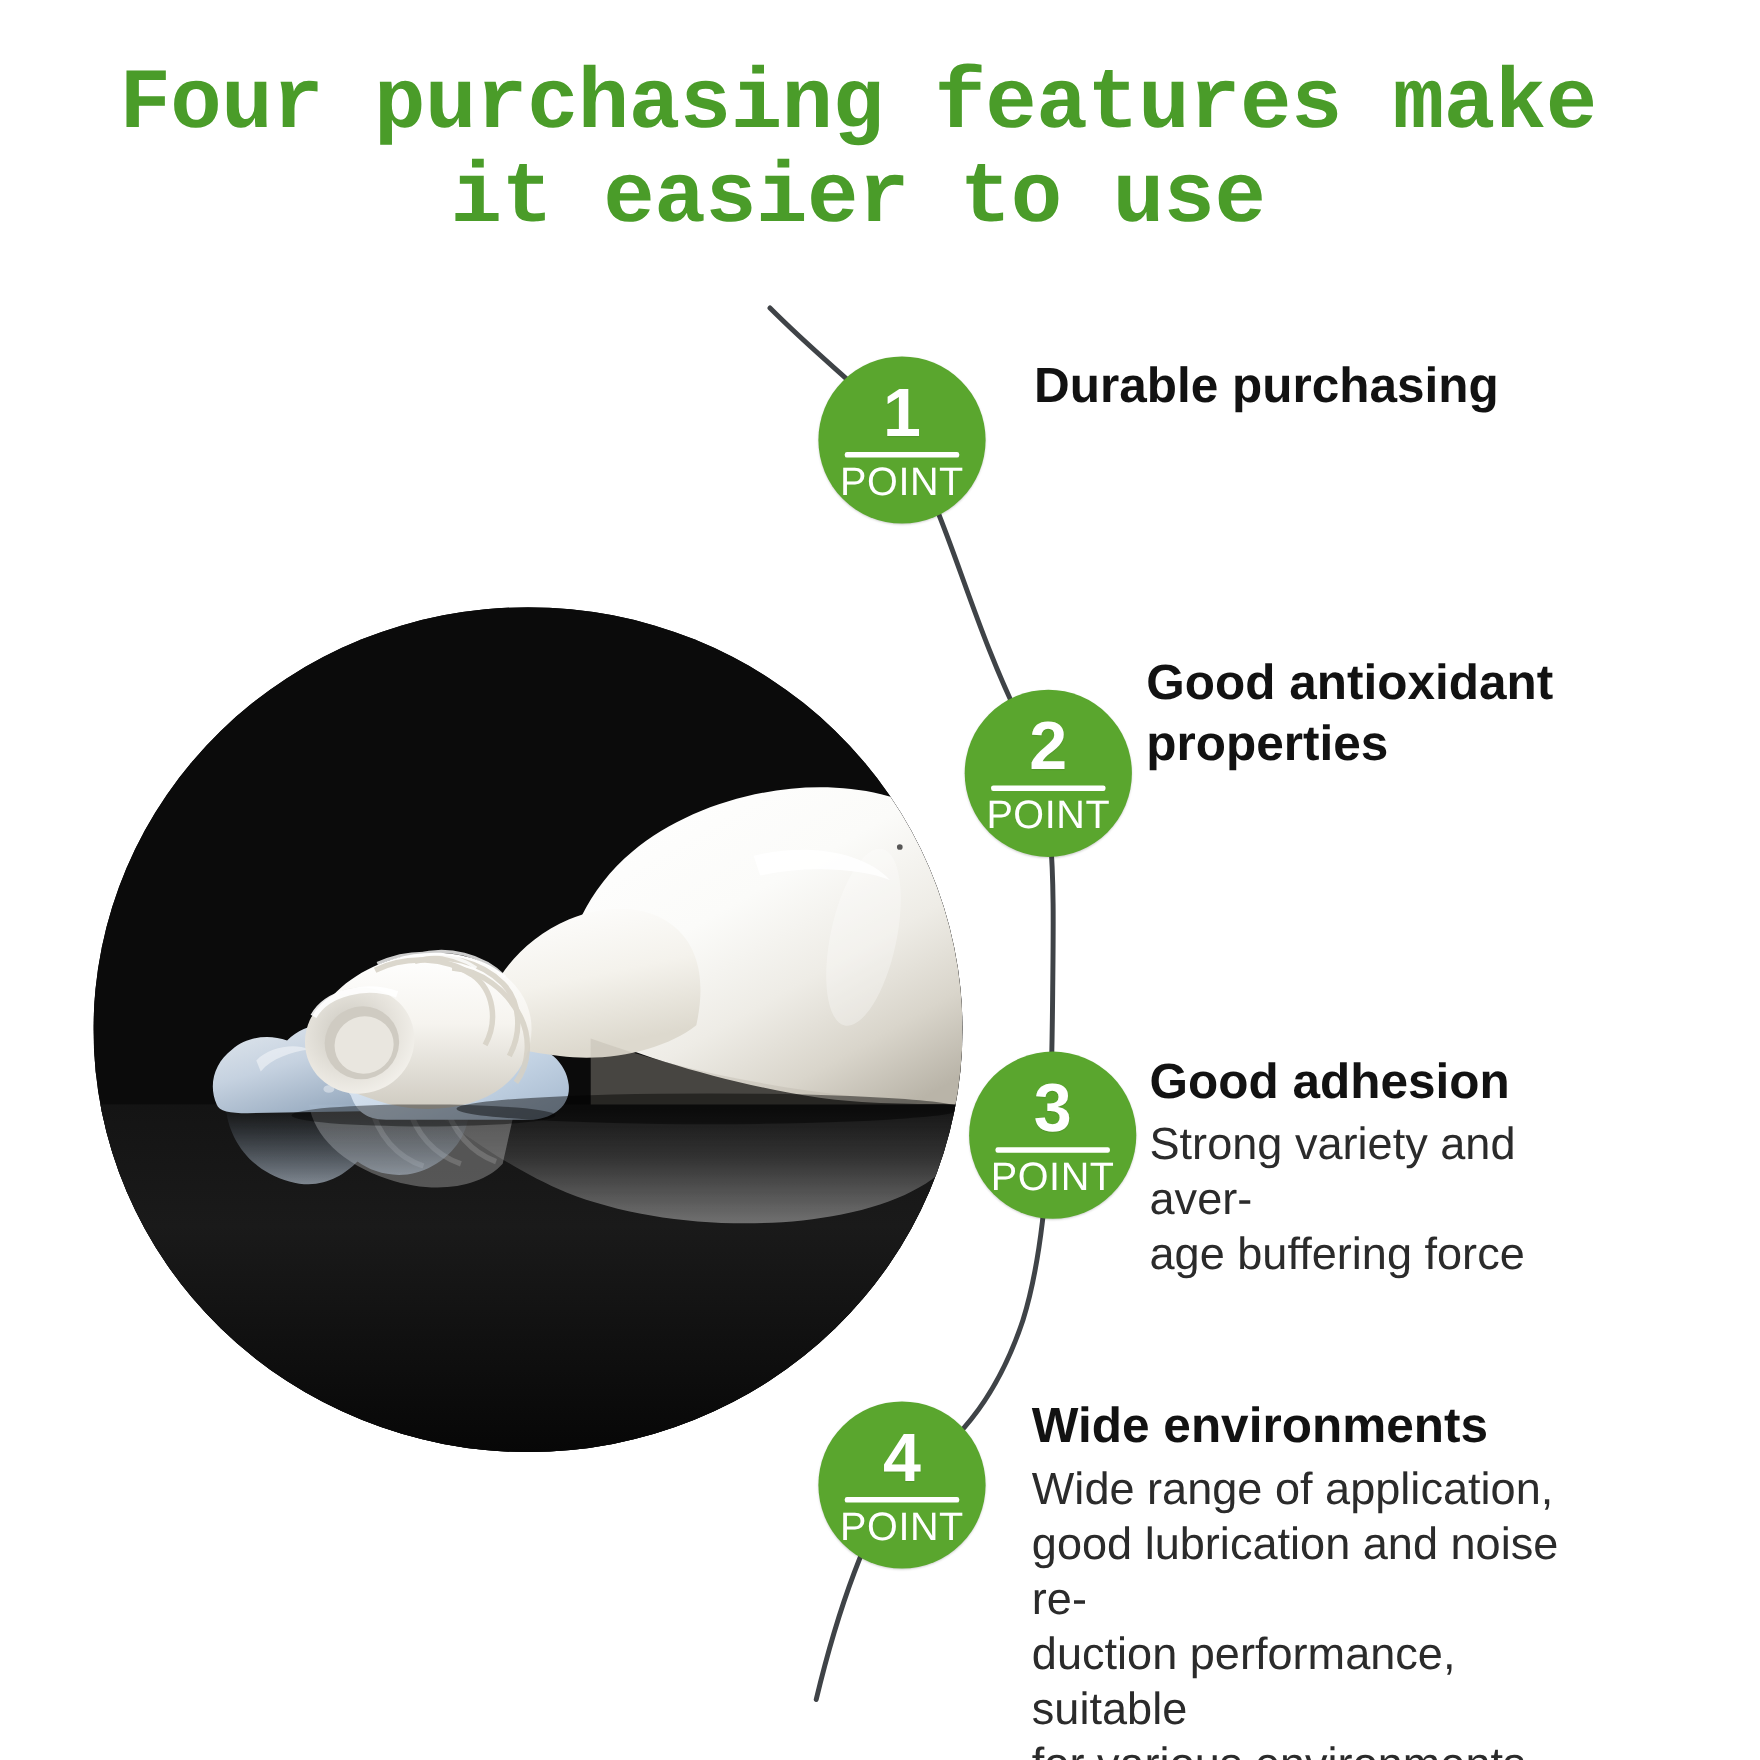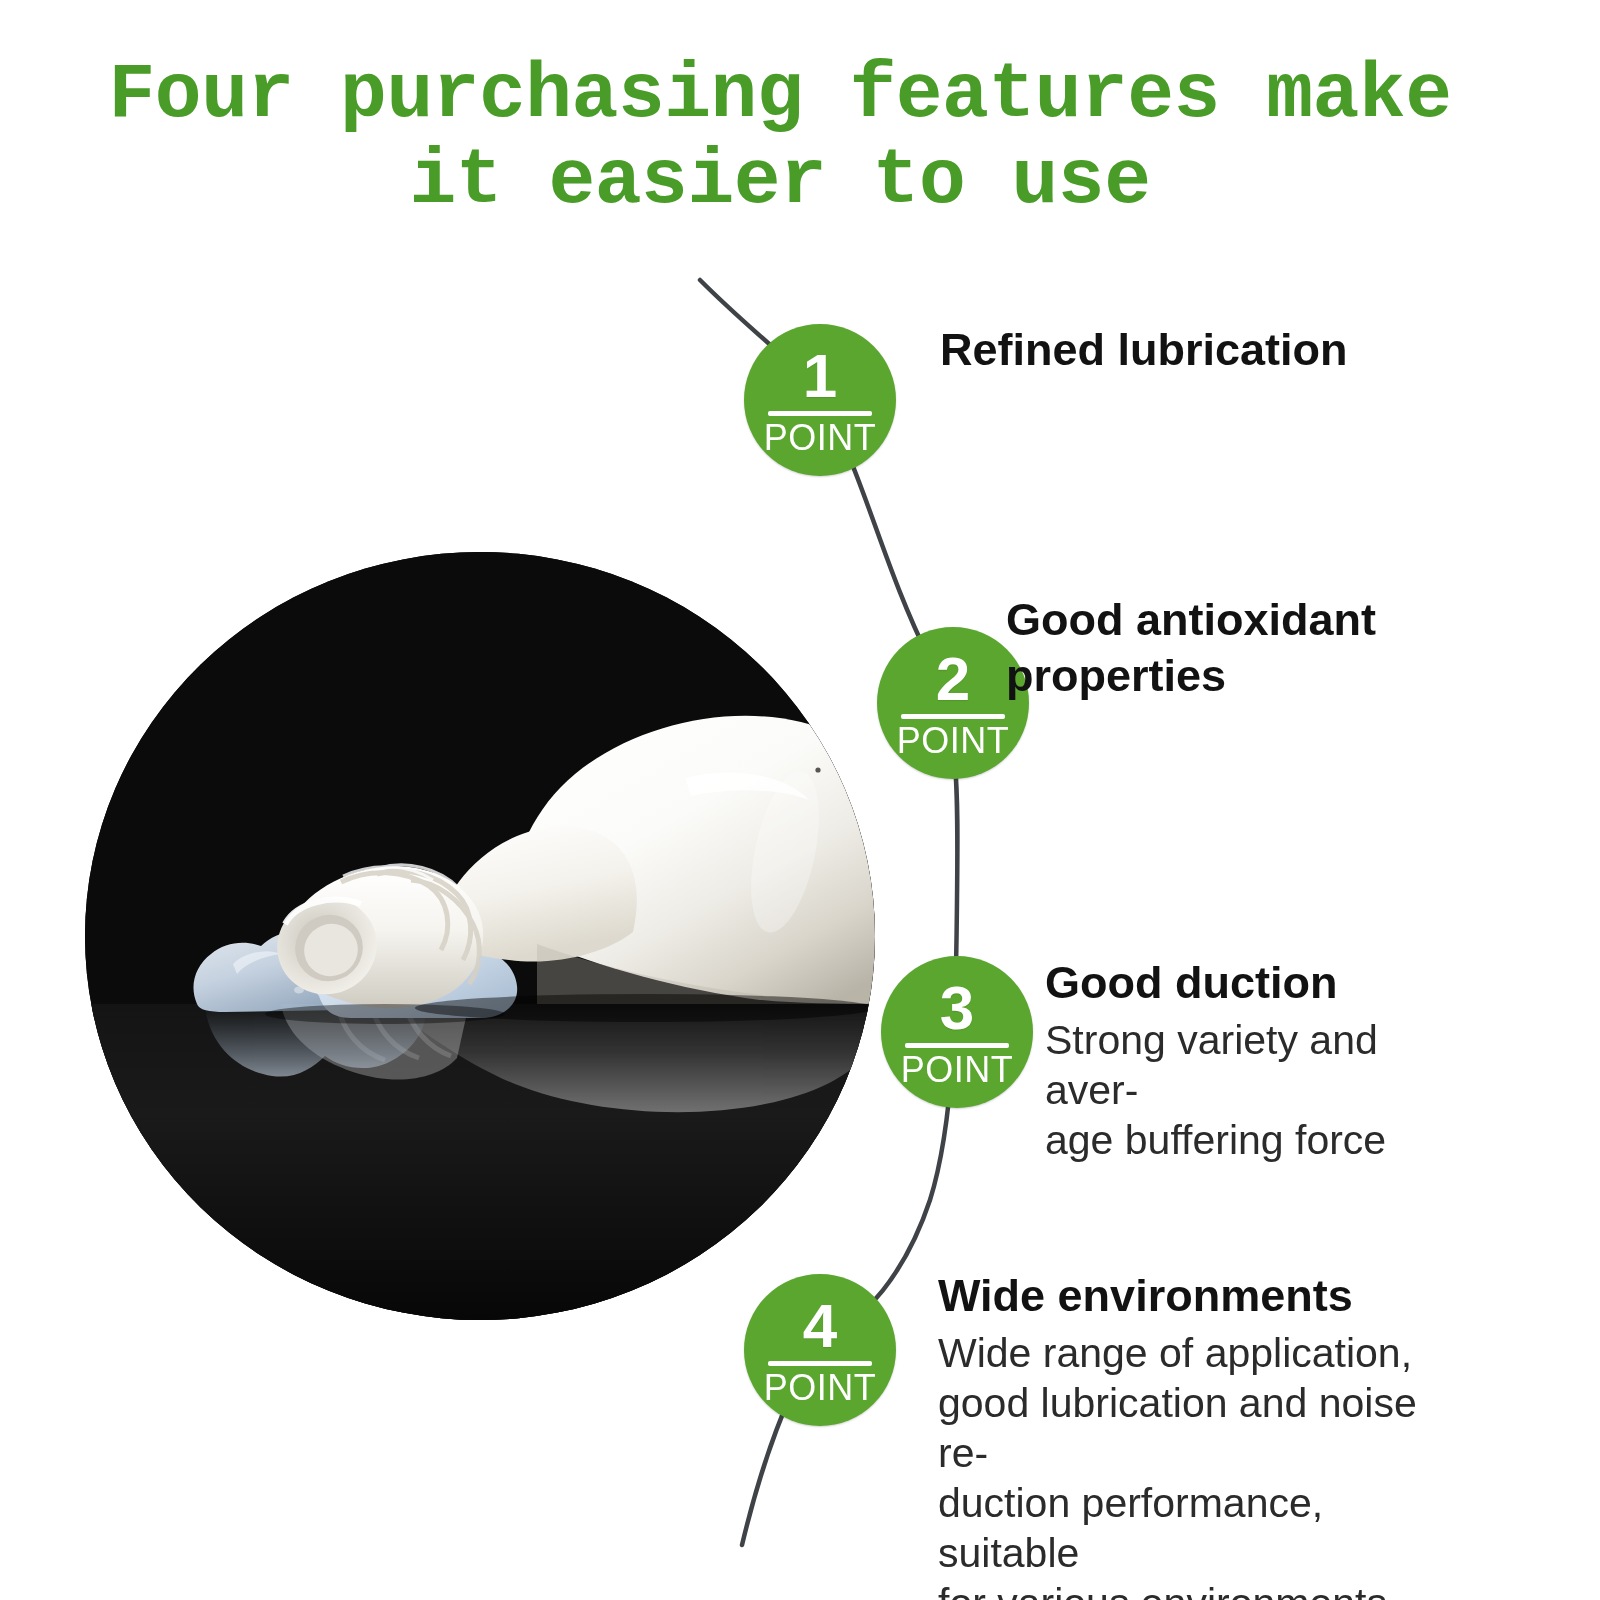--- a/index.html
+++ b/index.html
@@ -117,21 +117,21 @@
     font-family: "Liberation Sans", sans-serif;
     font-weight: normal;
     font-size: 41px;
     line-height: 50px;
     color: #2b2b2b;
     margin: 0;
     white-space: pre-line;
   }
 
   #feat-1 { left: 940px; top: 322px; width: 520px; }
-  #feat-2 { left: 1006px; top: 592px; width: 440px; }
+  #feat-2 { left: 1042px; top: 592px; width: 440px; }
   #feat-3 { left: 1045px; top: 955px; width: 420px; }
   #feat-4 { left: 938px; top: 1268px; width: 520px; }
 </style>
 </head>
 <body>
 
 <div id="page">
 
   <div id="title">
     <span class="tline tline1">Four purchasing features make</span>
@@ -321,40 +321,40 @@
       <ellipse cx="300" cy="462" rx="120" ry="10" fill="#000000" opacity="0.4"></ellipse>
     </svg>
   </div>
 
   <div class="point-badge" id="badge-1">
     <span class="pnum">1</span>
     <span class="prule"></span>
     <span class="plabel">POINT</span>
   </div>
   <div class="feature-text" id="feat-1">
-    <p class="ftitle">Refined lubrication</p>
+    <p class="ftitle">Durable purchasing</p>
   </div>
 
   <div class="point-badge" id="badge-2">
     <span class="pnum">2</span>
     <span class="prule"></span>
     <span class="plabel">POINT</span>
   </div>
   <div class="feature-text" id="feat-2">
     <p class="ftitle">Good antioxidant
 properties</p>
   </div>
 
   <div class="point-badge" id="badge-3">
     <span class="pnum">3</span>
     <span class="prule"></span>
     <span class="plabel">POINT</span>
   </div>
   <div class="feature-text" id="feat-3">
-    <p class="ftitle">Good duction</p>
+    <p class="ftitle">Good adhesion</p>
     <p class="fbody">Strong variety and aver-
 age buffering force</p>
   </div>
 
   <div class="point-badge" id="badge-4">
     <span class="pnum">4</span>
     <span class="prule"></span>
     <span class="plabel">POINT</span>
   </div>
   <div class="feature-text" id="feat-4">

